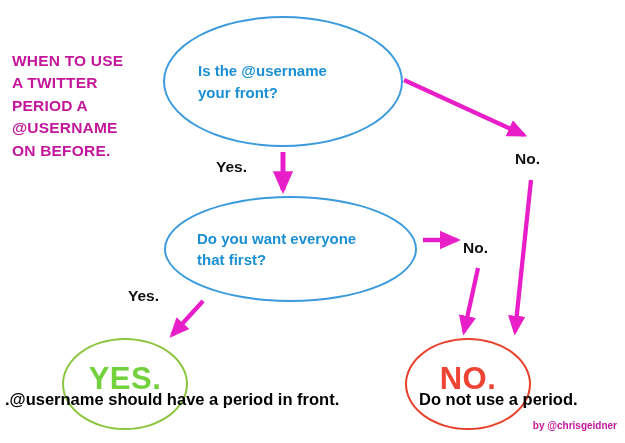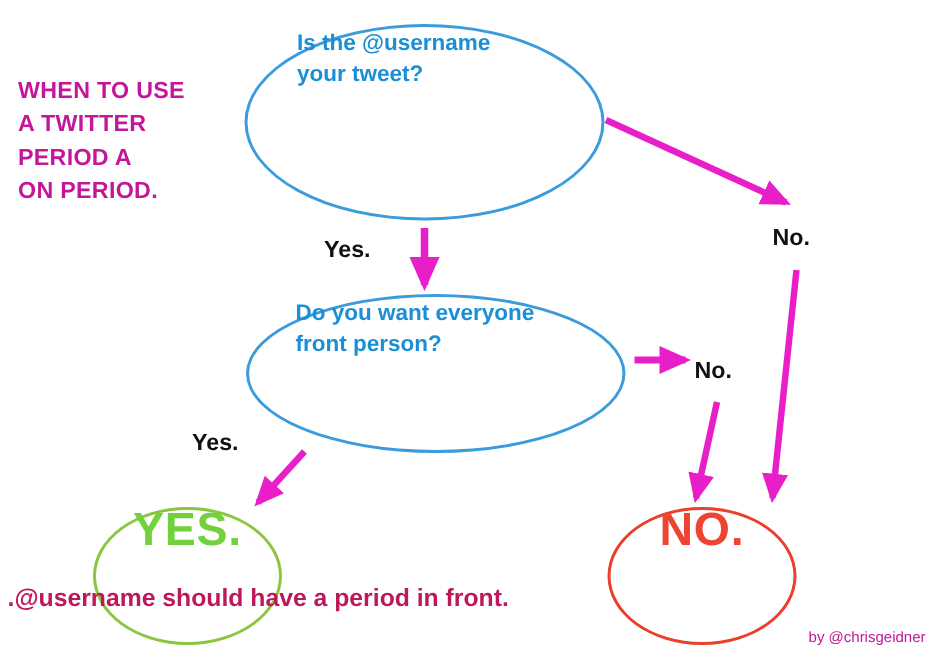--- a/index.html
+++ b/index.html
@@ -39,20 +39,21 @@
     letter-spacing: 0.2px;
   }
   #title-block .tline { display: block; white-space: nowrap; }
 
   
   .ellipse {
     position: absolute;
     box-sizing: border-box;
     border-radius: 50%;
     display: flex;
+    align-items: center;
     justify-content: flex-start;
     background: transparent;
   }
   .q-ellipse {
     border: 2.2px solid #3B9BDC;
   }
   .q-text {
     color: #1A8FD6;
     font-weight: bold;
     font-size: 15px;
@@ -117,35 +118,35 @@
     white-space: nowrap;
   }
   #branch-yes-1 { left: 216px; top: 158px; }
   #branch-no-1  { left: 515px; top: 150px; }
   #branch-no-2  { left: 463px; top: 239px; }
   #branch-yes-2 { left: 128px; top: 287px; }
 
   
   .caption {
     position: absolute;
-    color: #be185d;
+    color: #000000;
     font-weight: bold;
     font-size: 16.5px;
     white-space: nowrap;
     text-align: right;
   }
   #caption-yes { left: 5px;   top: 390px; }
   #caption-no  { left: 419px; top: 390px; }
 
   #attribution {
     position: absolute;
     right: 8px;
     top: 420px;
     color: #C3179B;
-    font-weight: normal;
+    font-weight: bold;
     font-size: 10px;
     white-space: nowrap;
   }
 </style>
 </head>
 <body>
 
 <div id="canvas">
 
   <svg id="arrow-layer" viewBox="0 0 625 443">
@@ -165,47 +166,49 @@
 
     <line x1="478" y1="268" x2="464" y2="332" stroke="#E81FC8" stroke-width="4.3" marker-end="url(#mk-arrow)"></line>
 
     <line x1="531" y1="180" x2="515" y2="332" stroke="#E81FC8" stroke-width="4.3" marker-end="url(#mk-arrow)"></line>
   </svg>
 
   <div id="title-block">
     <span class="tline">WHEN TO USE</span>
     <span class="tline">A TWITTER</span>
     <span class="tline">PERIOD A</span>
-    <span class="tline">ON PERIOD.</span>
+    <span class="tline">@USERNAME</span>
+    <span class="tline">ON BEFORE.</span>
   </div>
 
   <div class="ellipse q-ellipse" id="ellipse-q1">
     <div class="q-text">
       <span>Is the @username</span>
-      <span>your tweet?</span>
+      <span>your front?</span>
     </div>
   </div>
 
   <div class="ellipse q-ellipse" id="ellipse-q2">
     <div class="q-text">
       <span>Do you want everyone</span>
-      <span>front person?</span>
+      <span>that first?</span>
     </div>
   </div>
 
   <div class="branch-label" id="branch-yes-1">Yes.</div>
   <div class="branch-label" id="branch-no-1">No.</div>
   <div class="branch-label" id="branch-no-2">No.</div>
   <div class="branch-label" id="branch-yes-2">Yes.</div>
 
   <div class="ellipse" id="ellipse-yes">
     <div id="label-yes-big">YES.</div>
   </div>
 
   <div class="ellipse" id="ellipse-no">
     <div id="label-no-big">NO.</div>
   </div>
 
   <div class="caption" id="caption-yes">.@username should have a period in front.</div>
+  <div class="caption" id="caption-no">Do not use a period.</div>
 
   <div id="attribution">by @chrisgeidner</div>
 
 </div>
 
 </body></html>

